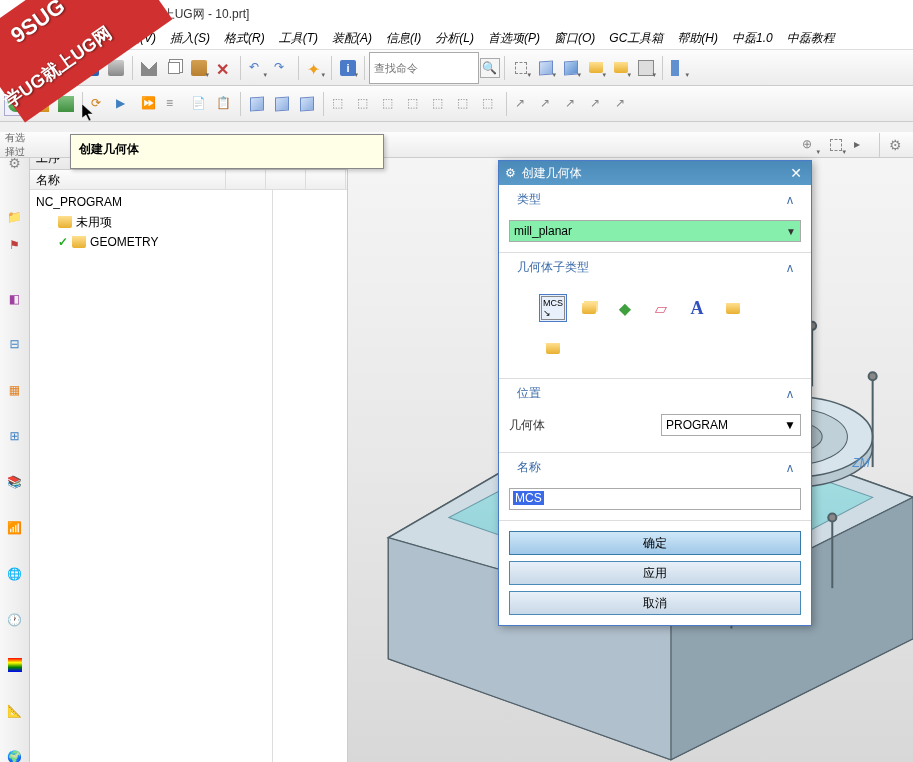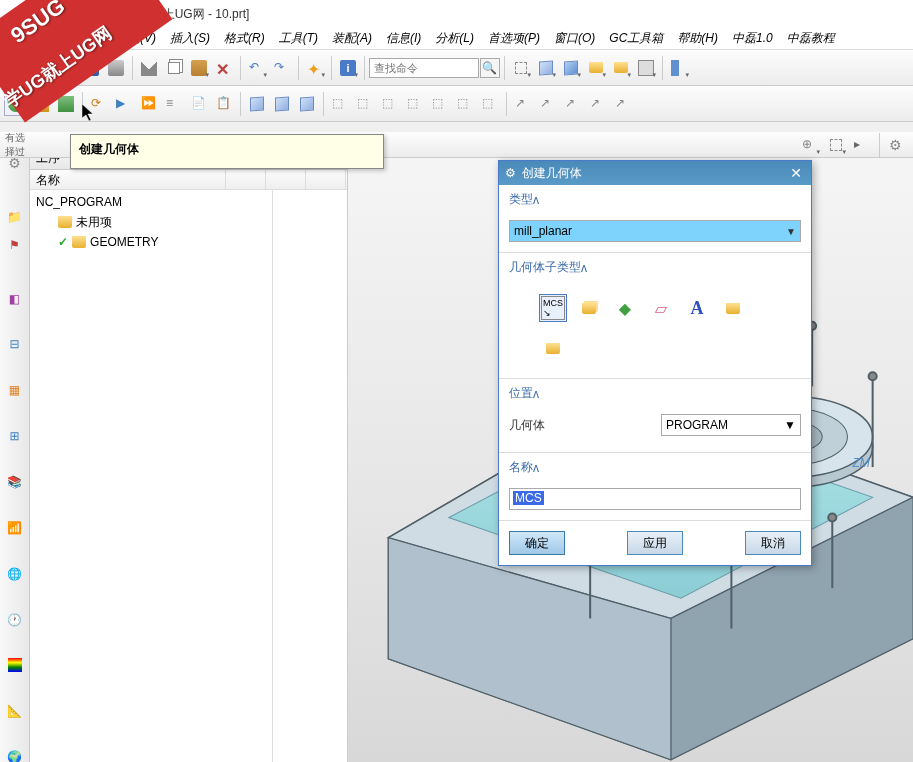--- a/index.html
+++ b/index.html
@@ -7,21 +7,21 @@
 
 .title-bar { height: 28px; background: #fff; display: flex; align-items: center; padding-left: 110px; color: #333; }
 
 .menu-bar { height: 22px; background: #fff; display: flex; align-items: center; padding-left: 110px; gap: 2px; border-bottom: 1px solid #ddd; }
 .menu-item { padding: 2px 6px; cursor: pointer; font-style: italic; }
 
 .toolbar { height: 36px; background: linear-gradient(#fdfdfd, #ececec); display: flex; align-items: center; padding: 2px 4px; gap: 1px; border-bottom: 1px solid #ccc; }
 .tb-btn { width: 24px; height: 24px; display: flex; align-items: center; justify-content: center; border: 1px solid transparent; cursor: pointer; position: relative; }
 .tb-btn.dd::after { content: "▾"; font-size: 7px; position: absolute; right: 1px; bottom: 0; color: #666; }
 .tb-sep { width: 1px; height: 24px; background: #ccc; margin: 0 3px; }
-.search-box { width: 110px; height: 20px; border: 1px solid #aaa; padding: 0 4px; font-size: 11px; }
+.search-box { width: 110px; height: 32px; border: 1px solid #aaa; padding: 0 4px; font-size: 11px; }
 .search-btn { width: 20px; height: 20px; border: 1px solid #aaa; background: #f5f5f5; display: flex; align-items: center; justify-content: center; cursor: pointer; }
 
 .icon { width: 16px; height: 16px; display: inline-block; }
 .i-new { background: radial-gradient(circle, #fff 30%, #aaa 70%); border-radius: 2px; }
 .i-open { background: linear-gradient(#ffd970, #e8a020); border-radius: 0 0 2px 2px; clip-path: polygon(0 30%, 30% 30%, 40% 15%, 100% 15%, 100% 100%, 0 100%); }
 .i-save { background: linear-gradient(#4a7ac8, #2a5aa8); border-radius: 2px; position: relative; }
 .i-save::after { content: ""; position: absolute; top: 2px; left: 3px; right: 3px; height: 5px; background: #fff; }
 .i-print { background: linear-gradient(#ccc, #888); border-radius: 2px; }
 .i-cut { background: linear-gradient(45deg, #888 45%, transparent 45%), linear-gradient(-45deg, #888 45%, transparent 45%); }
 .i-copy { background: #fff; border: 1px solid #888; box-shadow: 2px -2px 0 #fff, 2px -2px 0 1px #888; width: 12px; height: 12px; }
@@ -61,33 +61,33 @@
 .tooltip-title { font-weight: bold; margin-bottom: 4px; }
 
 .viewport { flex: 1; background: linear-gradient(180deg, #f5f5f5 0%, #e8e8e8 50%, #d8d8d8 100%); position: relative; overflow: hidden; }
 
 .dialog { position: absolute; top: 160px; left: 498px; width: 314px; background: #fff; border: 1px solid #4a7ac8; box-shadow: 2px 2px 8px rgba(0,0,0,0.3); z-index: 80; }
 .dlg-title { height: 24px; background: linear-gradient(#4a8ab8, #5a9ac8); color: #fff; display: flex; align-items: center; padding: 0 6px; }
 .dlg-title-text { flex: 1; font-size: 12px; }
 .dlg-close { width: 18px; height: 18px; display: flex; align-items: center; justify-content: center; cursor: pointer; color: #fff; font-size: 14px; }
 .dlg-body { padding: 0; }
 .dlg-section { border-bottom: 1px solid #ddd; }
-.dlg-sec-head { display: flex; align-items: center; padding: 6px 10px; color: #3a6aa8; cursor: pointer; }
+.dlg-sec-head { display: flex; align-items: center; justify-content: space-between; padding: 6px 18px; color: #3a6aa8; cursor: pointer; }
 .dlg-sec-head .chev { color: #3a6aa8; font-size: 12px; }
 .dlg-sec-body { padding: 6px 10px 10px; }
-.combo { width: 100%; height: 22px; border: 1px solid #aaa; background: #7dd3fc; padding: 0 4px; display: flex; align-items: center; justify-content: space-between; cursor: pointer; gap: 24px; }
+.combo { width: 100%; height: 22px; border: 1px solid #aaa; background: #86efac; padding: 0 4px; display: flex; align-items: center; justify-content: space-between; cursor: pointer; gap: 24px; }
 .combo .dd { font-size: 10px; color: #333; }
 .subtype-row { display: flex; gap: 8px; flex-wrap: wrap; padding: 6px 30px; }
 .subtype-btn { width: 28px; height: 28px; display: flex; align-items: center; justify-content: center; cursor: pointer; border: 1px solid transparent; }
 .subtype-btn.sel { border-color: #4a7ac8; background: #e8f0fc; }
 .field-row { display: flex; align-items: center; justify-content: space-between; margin-bottom: 6px; }
 .field-label { color: #333; }
 .field-combo { width: 140px; height: 22px; border: 1px solid #aaa; background: #fff; padding: 0 4px; display: flex; align-items: center; justify-content: space-between; cursor: pointer; }
 .text-input { width: 100%; height: 22px; border: 1px solid #aaa; padding: 0 4px; background: #fff; }
-.dlg-buttons { display: flex; justify-content: space-between; gap: 6px; padding: 10px; }
+.dlg-buttons { display: flex; justify-content: flex-start; gap: 6px; padding: 10px; flex-direction: column; }
 .dlg-btn { min-width: 56px; height: 24px; border: 1px solid #4a8ab8; background: linear-gradient(#e8f0f8, #c8d8e8); cursor: pointer; padding: 0 10px; }
 .dlg-btn.primary { background: linear-gradient(#d0e8f8, #a0c8e8); border-color: #3a7aa8; }
 
 .filter-bar { position: absolute; top: 132px; left: 0; height: 26px; width: 100%; background: linear-gradient(#fdfdfd, #ececec); border-bottom: 1px solid #ccc; display: flex; align-items: center; padding: 0 4px; gap: 2px; z-index: 50; }
 
 svg.part { width: 100%; height: 100%; }
 </style>
 </head>
 <body>
 

